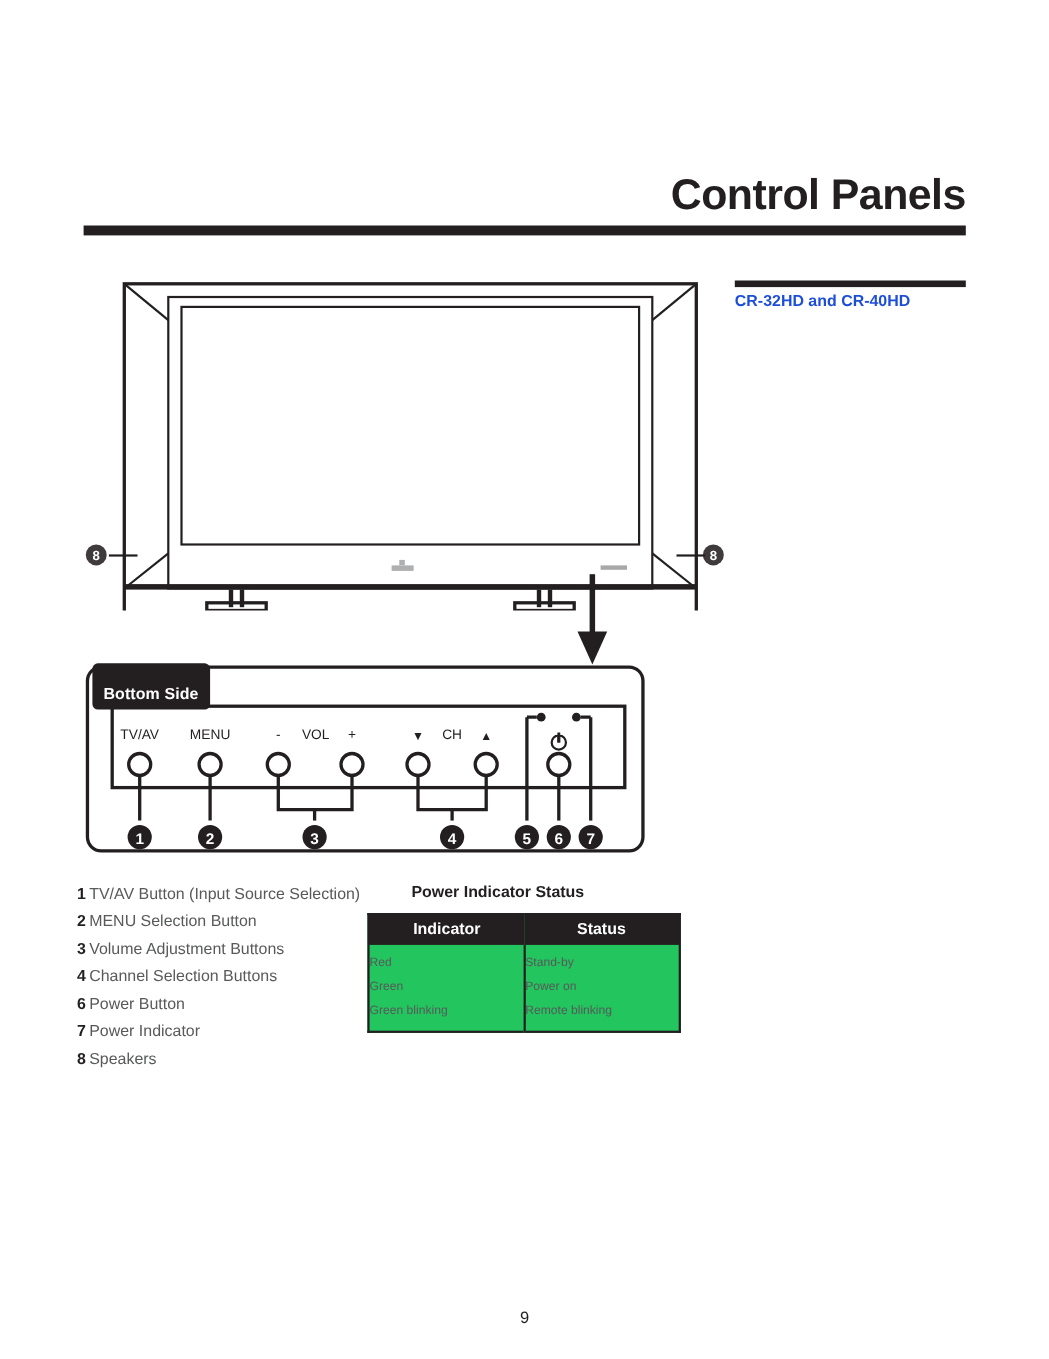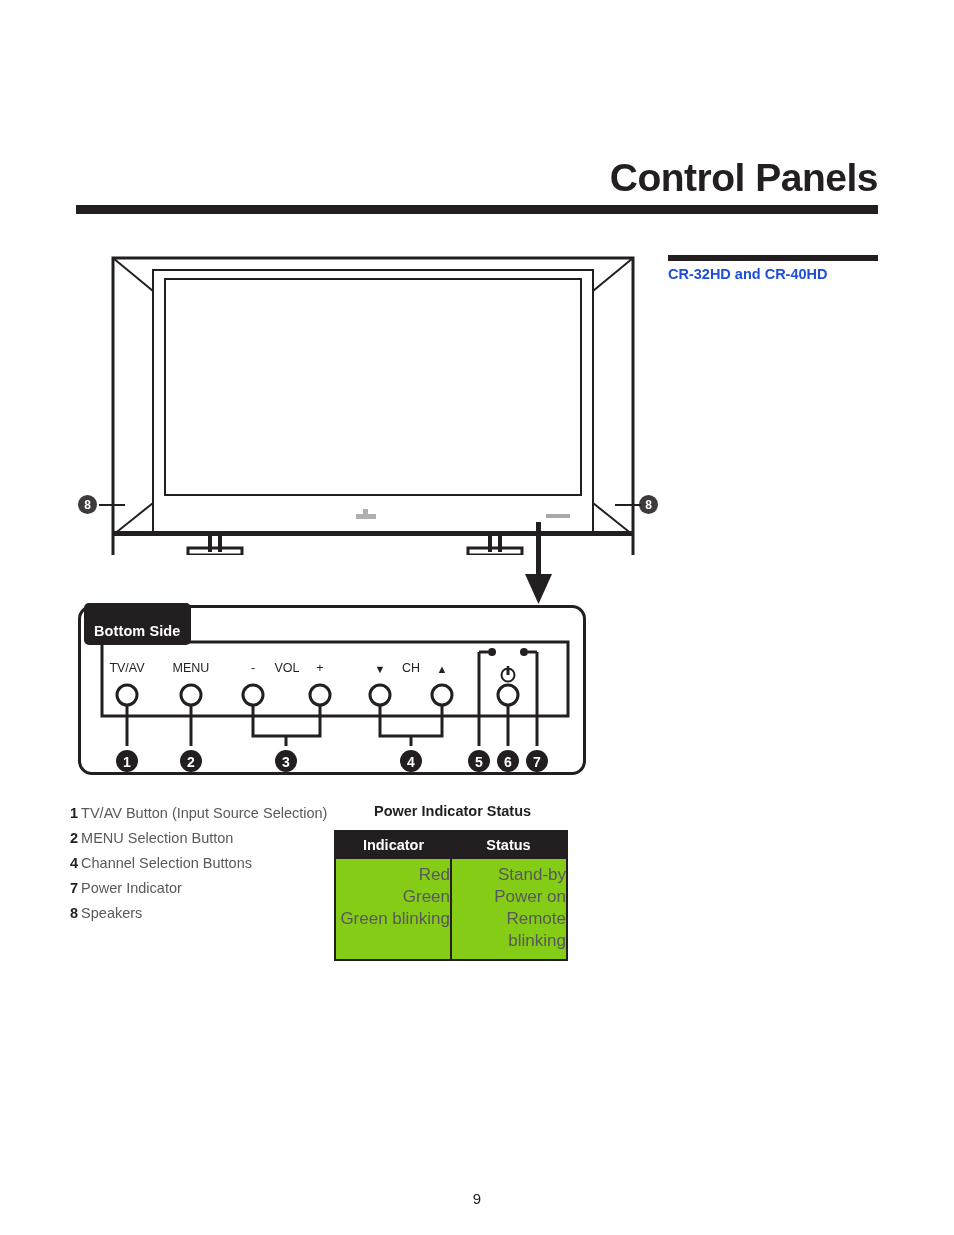--- a/index.html
+++ b/index.html
@@ -72,30 +72,30 @@
     font-size:14.5px;line-height:25px;color:#58595b;white-space:nowrap;
   }
   .legend-item b{color:#231f20;font-weight:bold;margin-right:3px;}
 
   
   .tbl-title{
     position:absolute;left:374px;top:803px;font-size:14.5px;
     font-weight:bold;color:#231f20;
   }
   .tbl{
-    position:absolute;left:334px;top:830px;width:234px;
+    position:absolute;left:334px;top:830px;width:285px;
     border-collapse:collapse;border:2px solid #231f20;
-    table-layout:fixed;background:#84cc16;
+    table-layout:fixed;background:#22c55e;
   }
   .tbl th{
     background:#231f20;color:#ffffff;font-size:14.5px;font-weight:bold;
     padding:5px 0 6px 0;text-align:center;
   }
   .tbl td{
-    font-size:17px;color:#58595b;text-align:right;
+    font-size:11px;color:#58595b;text-align:left;
     padding:0;line-height:22px;vertical-align:top;
   }
   .tbl td:first-child{border-right:2px solid #231f20;}
   .tbl td div{line-height:22px;}
   .tbl .cellpad{padding:5px 0 7px 0;}
 
   
   .pageno{
     position:absolute;left:0;top:1190px;width:954px;text-align:center;
     font-size:15px;color:#231f20;
@@ -245,21 +245,27 @@
   <div class="panel-tab">Bottom Side</div>
 
   <div class="legend">
     <div class="legend-item">
       <b>1</b><span>TV/AV Button (Input Source Selection)</span>
     </div>
     <div class="legend-item">
       <b>2</b><span>MENU Selection Button</span>
     </div>
     <div class="legend-item">
+      <b>3</b><span>Volume Adjustment Buttons</span>
+    </div>
+    <div class="legend-item">
       <b>4</b><span>Channel Selection Buttons</span>
+    </div>
+    <div class="legend-item">
+      <b>6</b><span>Power Button</span>
     </div>
     <div class="legend-item">
       <b>7</b><span>Power Indicator</span>
     </div>
     <div class="legend-item">
       <b>8</b><span>Speakers</span>
     </div>
   </div>
 
   <div class="tbl-title">Power Indicator Status</div>

